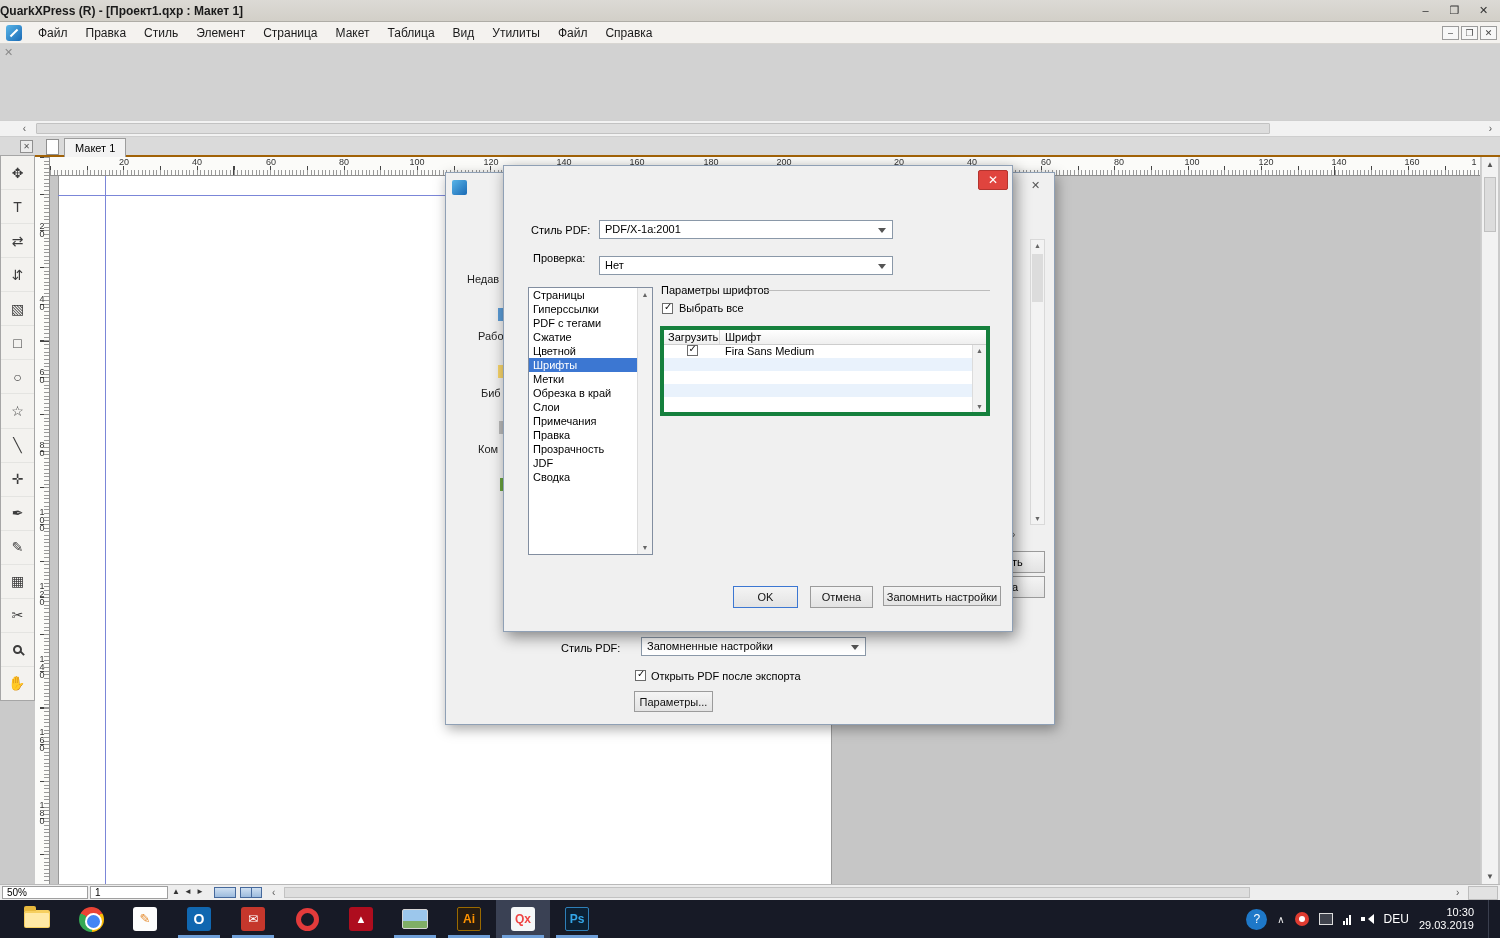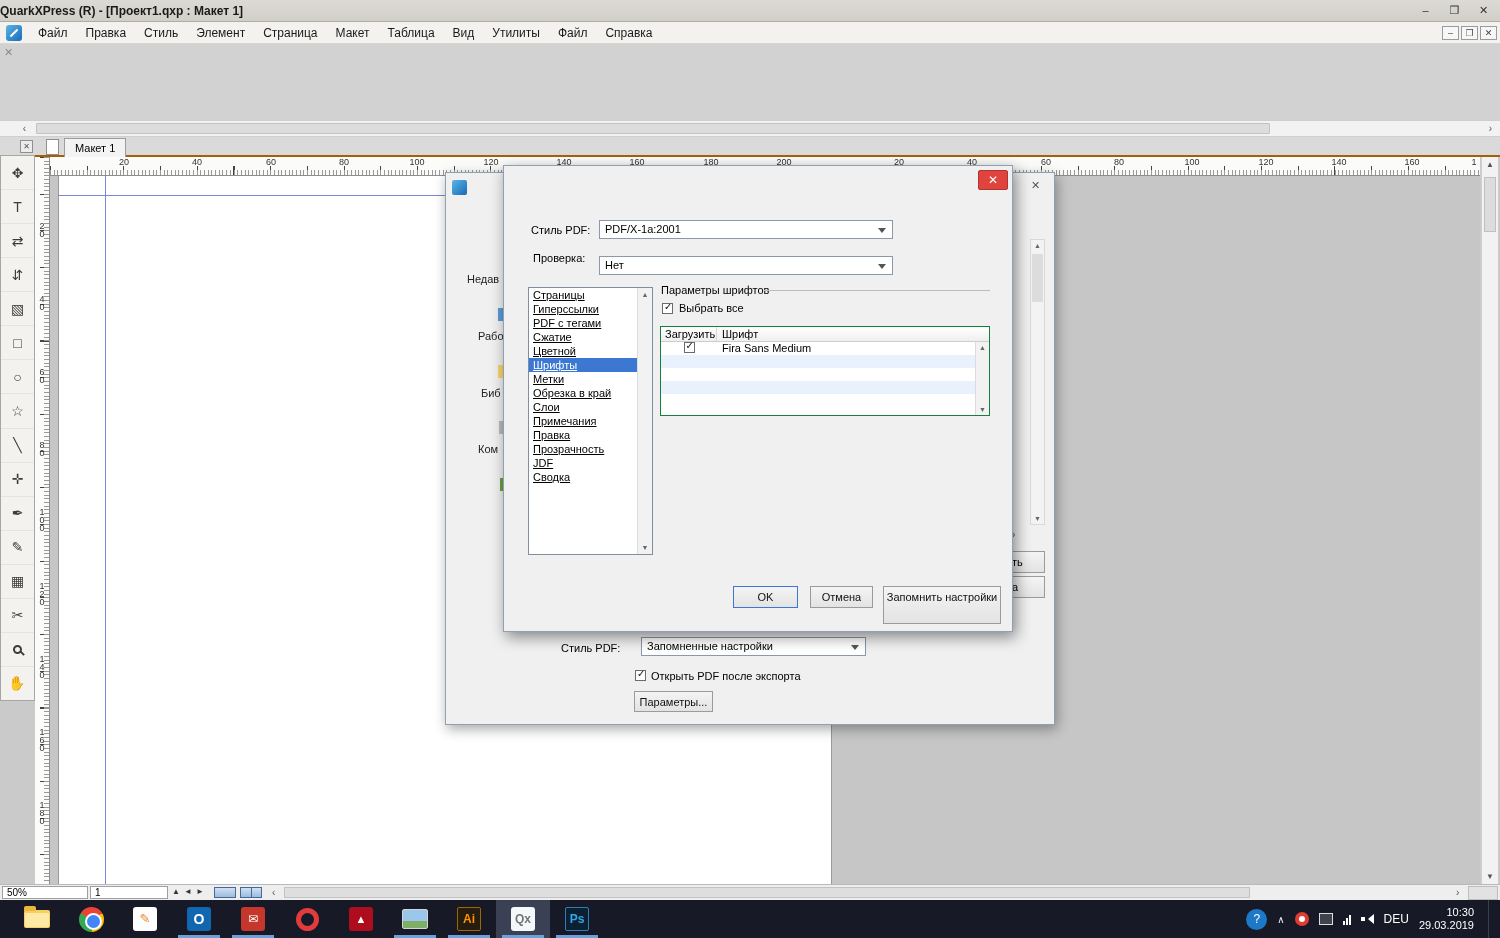--- a/index.html
+++ b/index.html
@@ -115,63 +115,63 @@
   .sd-params-btn{position:absolute;left:188px;top:518px;width:79px;height:21px;}
 
   
   .export-dialog{position:absolute;left:503px;top:165px;width:510px;height:467px;background:#f0f0f0;border:1px solid #8fa0b5;box-shadow:3px 5px 14px rgba(0,0,0,.45);z-index:20;}
   .ed-title{position:absolute;left:0;top:0;width:100%;height:28px;text-align:center;line-height:27px;font-size:13px;color:#111;}
   .ed-close{position:absolute;left:474px;top:4px;width:30px;height:20px;background:#e0443e;border:1px solid #b3342f;border-radius:2px;color:#fff;text-align:center;line-height:18px;font-size:12px;}
   .ed-label{position:absolute;font-size:11px;}
   .ed-combo1{position:absolute;left:87px;top:54px;width:294px;height:19px;}
   .ed-combo2{position:absolute;left:87px;top:90px;width:294px;height:19px;}
   .ed-list{position:absolute;left:24px;top:121px;width:125px;height:268px;background:#fff;border:1px solid #828ea0;overflow:hidden;}
-  .ed-item{height:14px;line-height:14px;font-size:11px;padding-left:4px;white-space:nowrap;width:109px;overflow:hidden;text-decoration:underline;}
+  .ed-item{height:14px;line-height:14px;font-size:11px;padding-left:4px;white-space:nowrap;width:109px;overflow:hidden;}
   .ed-item.selected{background:#3c77d2;color:#fff;}
   .ed-list-scroll{position:absolute;right:0;top:0;width:15px;height:100%;background:#f2f2f2;border-left:1px solid #dcdcdc;}
   .ed-list-scroll::before{content:"▲";position:absolute;top:3px;left:0;width:100%;text-align:center;font-size:7px;color:#666;}
   .ed-list-scroll::after{content:"▼";position:absolute;bottom:3px;left:0;width:100%;text-align:center;font-size:7px;color:#666;}
   .ed-group-title{position:absolute;left:157px;top:118px;font-size:11px;}
   .ed-group-line{position:absolute;left:260px;top:124px;width:226px;height:1px;background:#bcbcbc;}
   .ed-selectall-cb{position:absolute;left:158px;top:137px;}
   .ed-selectall-label{position:absolute;left:175px;top:136px;font-size:11px;}
-  .ed-table{position:absolute;left:156px;top:160px;width:330px;height:90px;background:#fff;border:1px solid #15803d;}
+  .ed-table{position:absolute;left:156px;top:160px;width:330px;height:90px;background:#fff;border:4px solid #15803d;}
   .ed-th{display:flex;height:15px;background:linear-gradient(#ffffff,#efefef);border-bottom:1px solid #cdcdcd;font-size:11px;}
   .ed-th-c1{width:56px;padding-left:4px;border-right:1px solid #d8d8d8;line-height:14px;}
   .ed-th-c2{flex:1;padding-left:5px;line-height:14px;}
   .ed-row{display:flex;height:13px;align-items:flex-start;font-size:11px;width:315px;}
   .ed-row:nth-child(even){background:#e9f2fc;}
   .ed-row-c1{width:56px;display:flex;justify-content:center;}
   .ed-row-c2{flex:1;padding-left:5px;}
   .ed-table-scroll{position:absolute;right:0;top:15px;bottom:0;width:14px;background:#f2f2f2;border-left:1px solid #dcdcdc;}
   .ed-table-scroll::before{content:"▲";position:absolute;top:2px;left:0;width:100%;text-align:center;font-size:7px;color:#666;}
   .ed-table-scroll::after{content:"▼";position:absolute;bottom:2px;left:0;width:100%;text-align:center;font-size:7px;color:#666;}
   .ed-ok{position:absolute;left:229px;top:420px;width:65px;height:22px;}
   .ed-cancel{position:absolute;left:306px;top:420px;width:63px;height:22px;}
-  .ed-remember{position:absolute;left:379px;top:420px;width:118px;height:38px;}
+  .ed-remember{position:absolute;left:379px;top:420px;width:118px;height:20px;}
 
   
   .taskbar{position:absolute;left:0;top:900px;width:1500px;height:38px;background:#171a26;display:flex;align-items:stretch;z-index:30;}
   .tb-apps{display:flex;padding-left:10px;}
   .tb-app{width:54px;display:flex;align-items:center;justify-content:center;position:relative;}
   .tb-app.running::after{content:"";position:absolute;left:6px;right:6px;bottom:0;height:3px;background:#6f9fd8;}
   .tb-app.active{background:#3a4154;}
   .ic-folder{width:26px;height:18px;background:#f6cf5f;border-radius:2px;position:relative;}
   .ic-folder::before{content:"";position:absolute;left:0;top:-4px;width:12px;height:5px;background:#e8b93e;border-radius:2px 2px 0 0;}
   .ic-folder::after{content:"";position:absolute;left:1px;top:3px;right:1px;bottom:1px;background:#ffe9a6;border-radius:1px;}
   .ic-chrome{width:25px;height:25px;border-radius:50%;position:relative;background:conic-gradient(from -60deg,#ea4335 0 120deg,#fbbc05 0 240deg,#34a853 0 360deg);}
   .ic-chrome::after{content:"";position:absolute;left:6px;top:6px;width:13px;height:13px;background:#4285f4;border:2.5px solid #fff;border-radius:50%;}
   .ic-editor{width:24px;height:24px;background:#fdfdfd;border-radius:3px;color:#e58b2e;font-size:13px;text-align:center;line-height:24px;}
   .ic-outlook{width:24px;height:24px;background:#1067b0;border-radius:3px;color:#fff;font-weight:bold;font-size:14px;text-align:center;line-height:24px;}
   .ic-mail{width:24px;height:24px;background:#c5372c;border-radius:3px;color:#fff;font-size:12px;text-align:center;line-height:24px;}
   .ic-opera{width:23px;height:23px;border:5px solid #e23b3b;border-radius:50%;}
   .ic-acrobat{width:24px;height:24px;background:#ae0d1e;border-radius:3px;color:#fff;font-size:11px;text-align:center;line-height:24px;}
   .ic-photo{width:26px;height:20px;border-radius:2px;background:linear-gradient(#9cc7ec 0 60%,#7fae66 60% 100%);border:1px solid #d5d5d5;}
   .ic-ai{width:24px;height:24px;background:#271c10;border:1px solid #9a6a00;border-radius:2px;color:#ff9300;font-weight:bold;font-size:12px;text-align:center;line-height:22px;}
-  .ic-qxp{width:24px;height:24px;background:#f5f8f9;border-radius:3px;color:#737373;font-weight:bold;font-size:12px;text-align:center;line-height:24px;}
+  .ic-qxp{width:24px;height:24px;background:#f5f8f9;border-radius:3px;color:#ef4444;font-weight:bold;font-size:12px;text-align:center;line-height:24px;}
   .ic-ps{width:24px;height:24px;background:#0b2033;border:1px solid #2e7fb8;border-radius:2px;color:#34a7e8;font-weight:bold;font-size:12px;text-align:center;line-height:22px;}
   .tray{margin-left:auto;display:flex;align-items:center;gap:10px;padding-right:8px;color:#fff;}
   .tr-help{width:21px;height:21px;border-radius:50%;background:#1e78c8;color:#fff;font-size:12px;text-align:center;line-height:21px;}
   .tr-caret{font-size:10px;color:#eee;}
   .tr-red{width:14px;height:14px;border-radius:50%;background:#e03c31;position:relative;}
   .tr-red::after{content:"";position:absolute;left:4px;top:4px;width:6px;height:6px;border-radius:50%;background:#fff;}
   .tr-win{width:14px;height:12px;border:1px solid #ddd;background:rgba(255,255,255,.18);}
   .tr-bars{display:flex;align-items:flex-end;gap:1px;height:11px;}
   .tr-bars i{display:block;width:2px;background:#fff;}
   .tr-bars i:nth-child(1){height:4px;} .tr-bars i:nth-child(2){height:7px;} .tr-bars i:nth-child(3){height:10px;}

